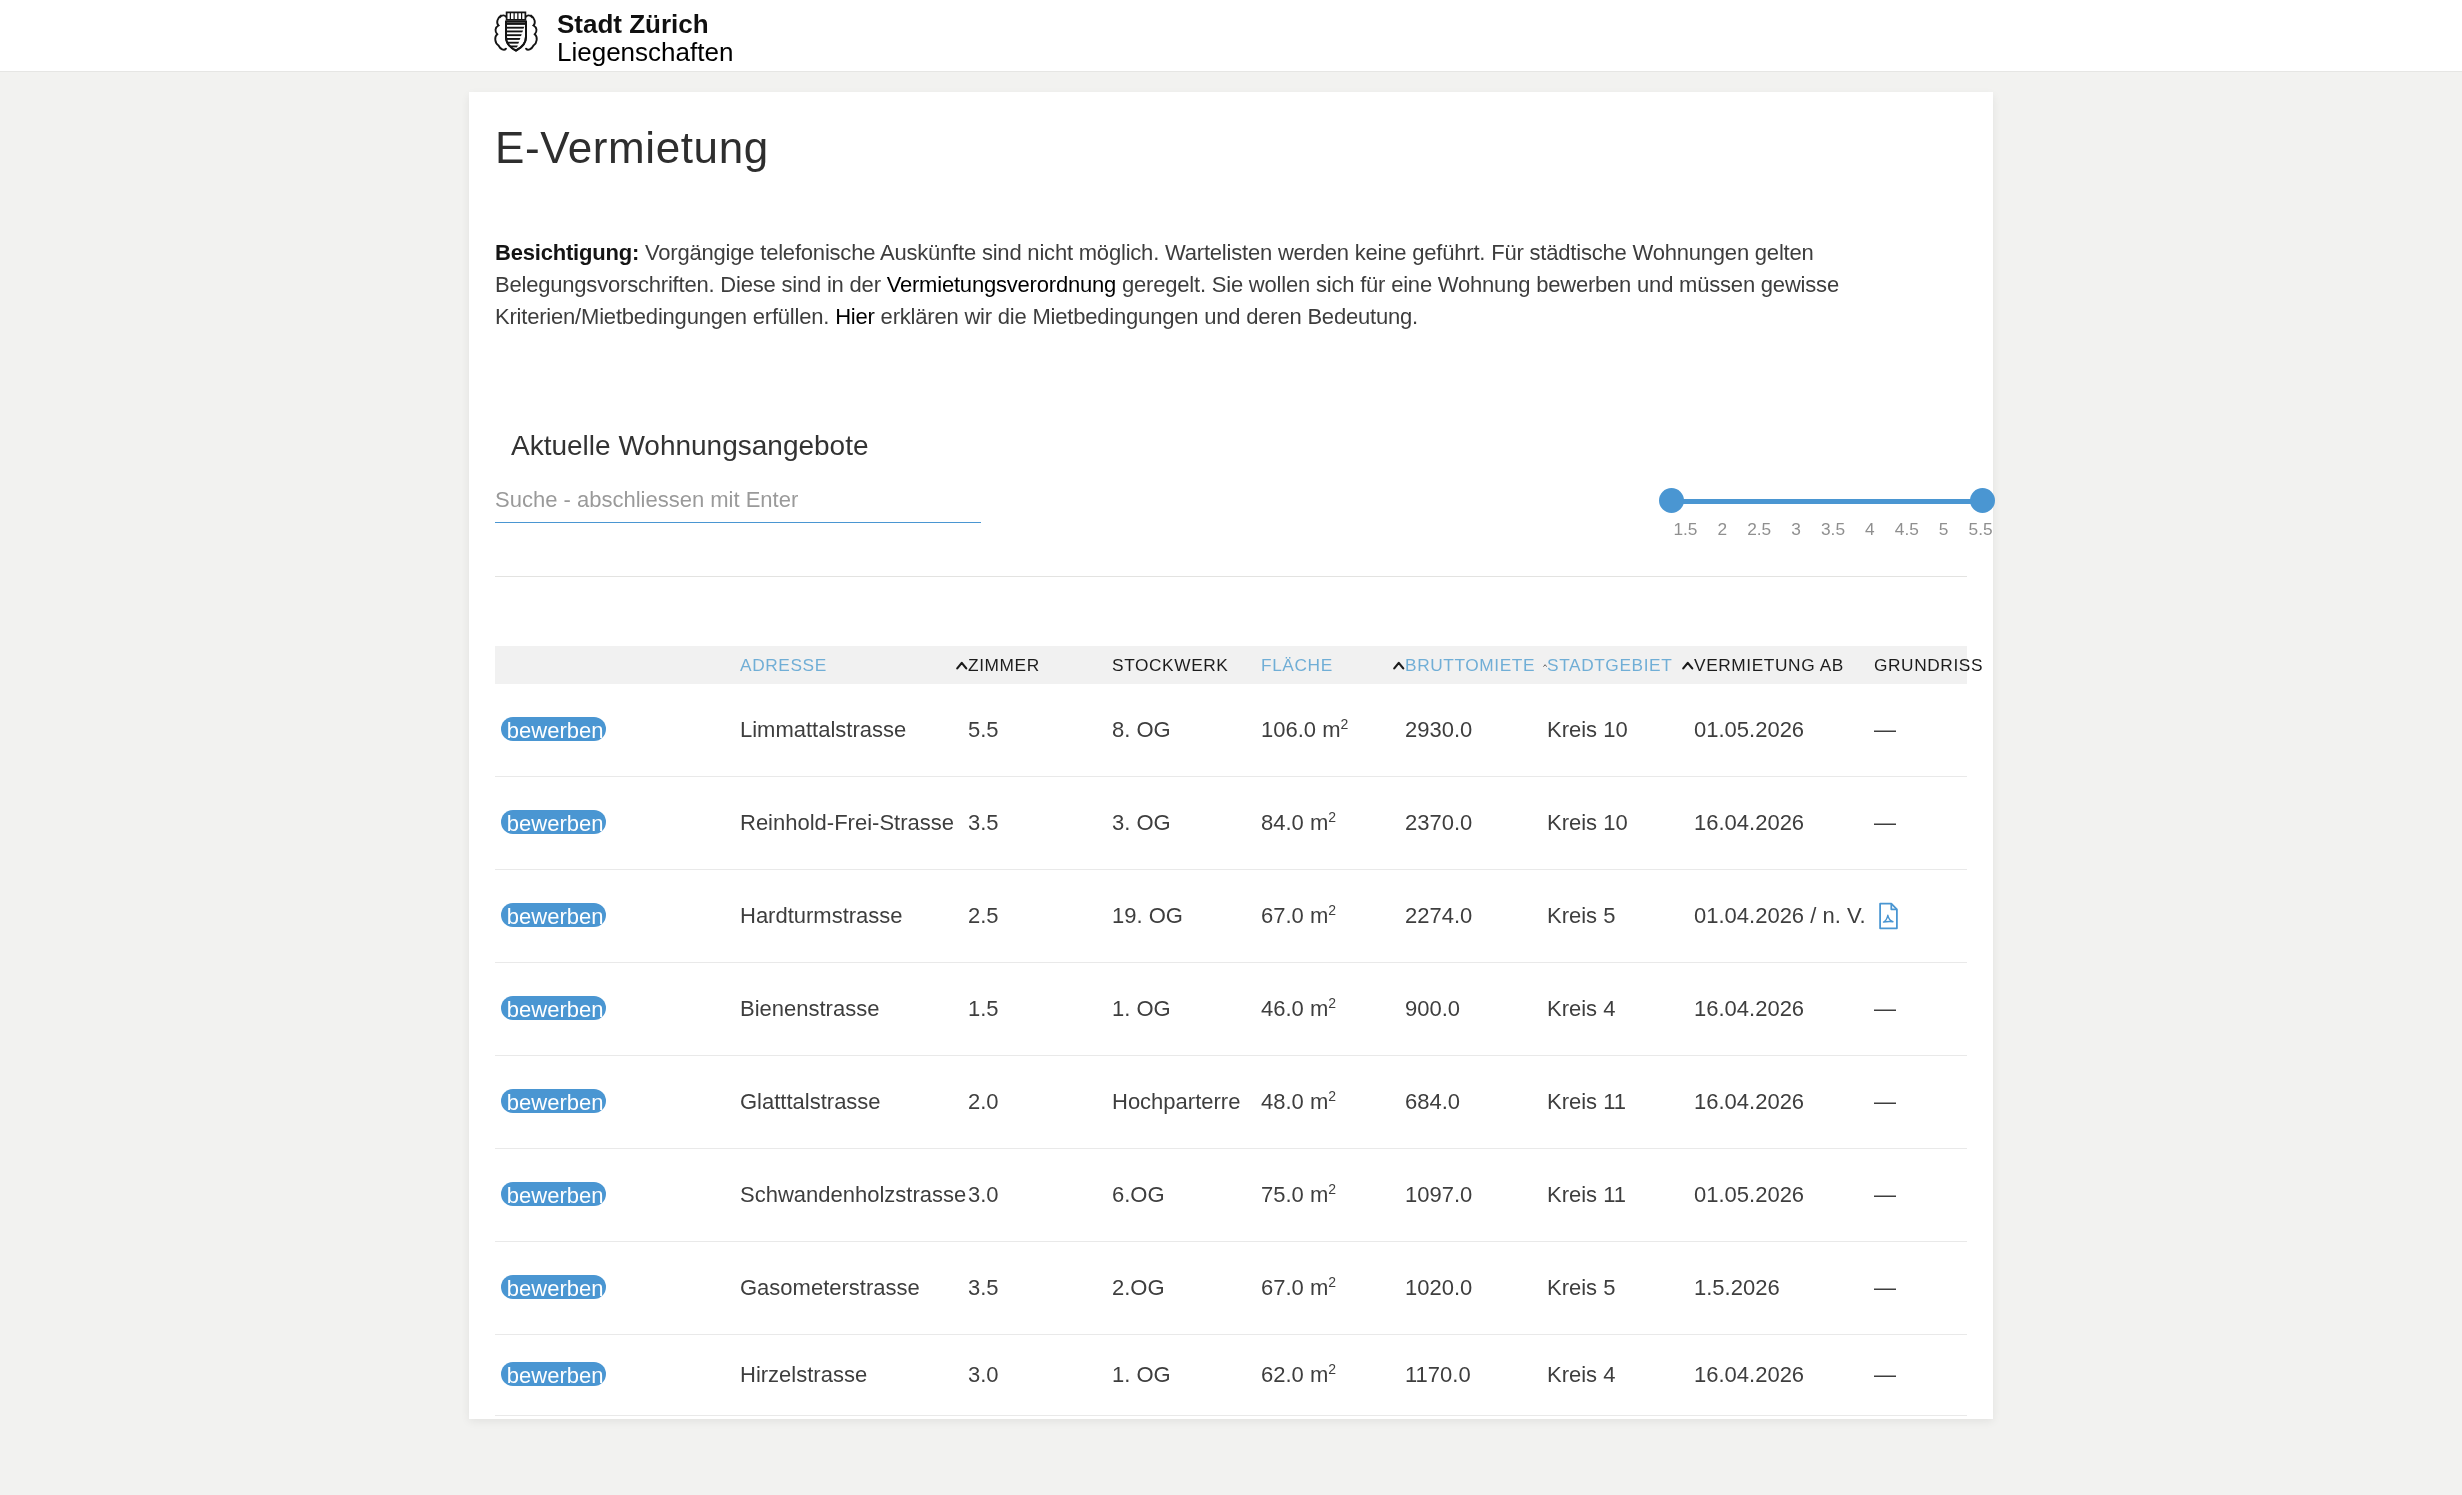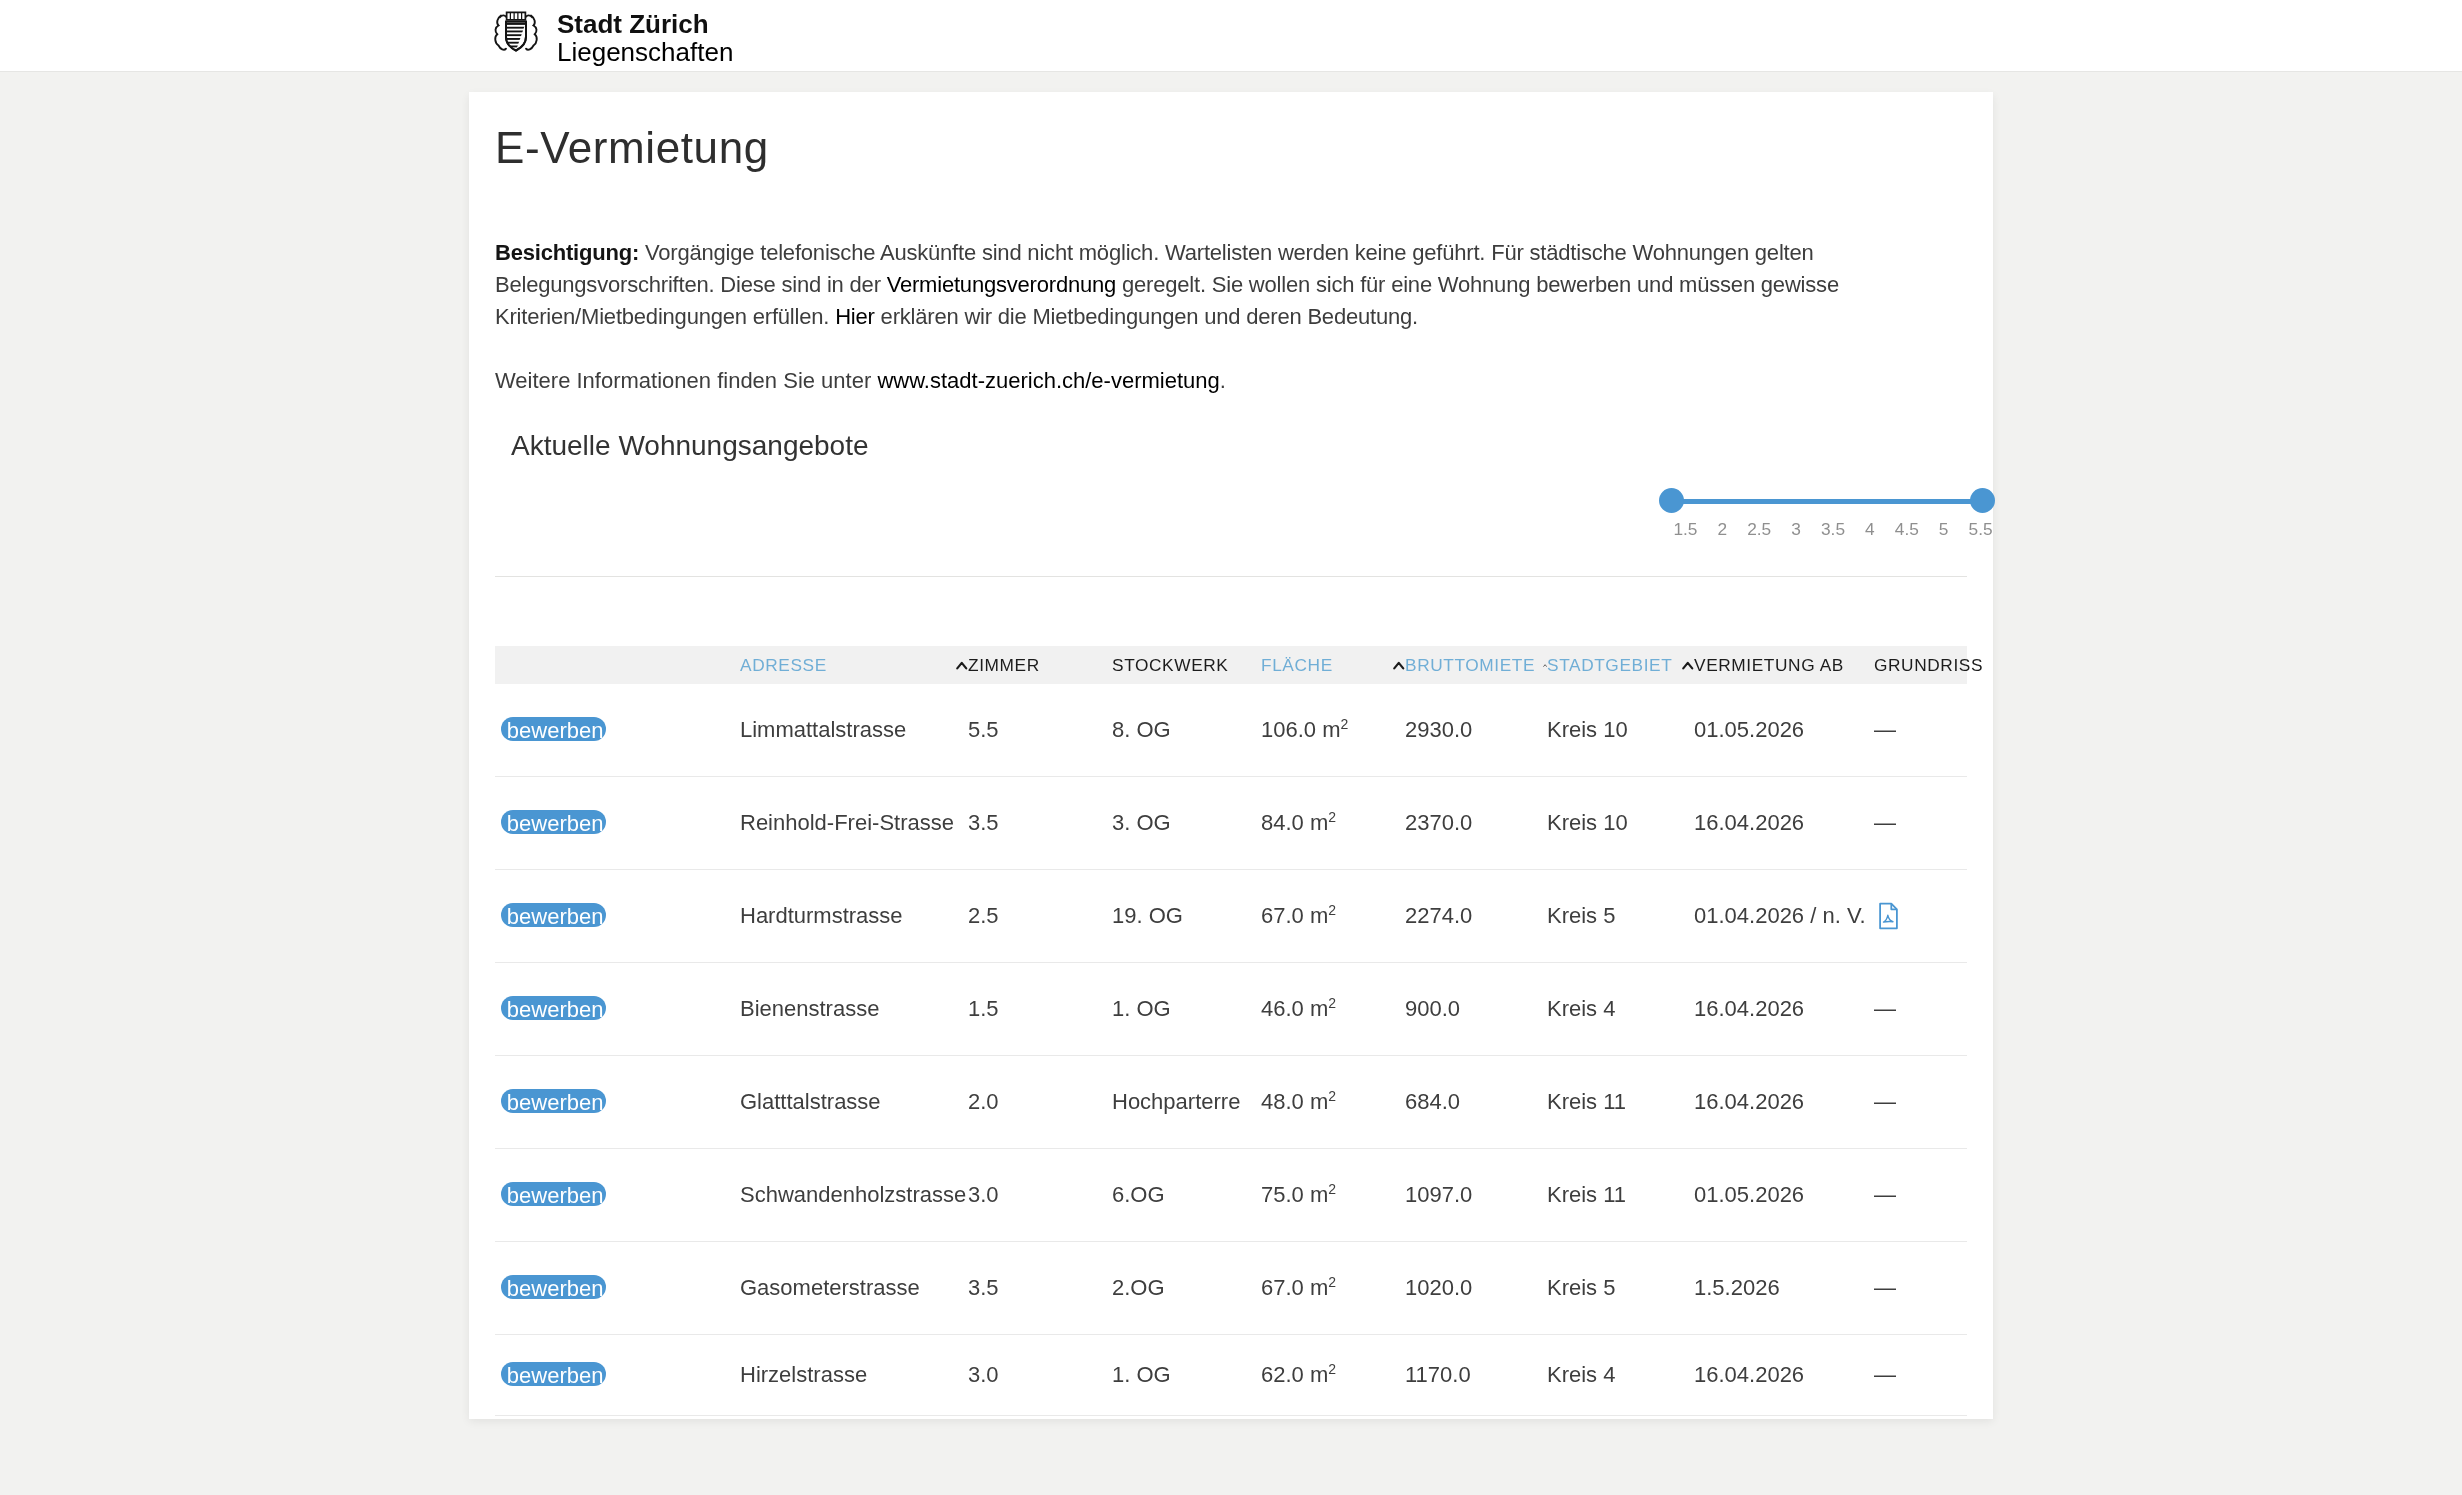--- a/index.html
+++ b/index.html
@@ -84,24 +84,24 @@
       <div class="brand-bottom">Liegenschaften</div>
     </div>
   </div>
 </header>
 
 <main class="card">
   <h1 class="title">E-Vermietung</h1>
 
   <p class="intro"><strong>Besichtigung:</strong><span> Vorgängige telefonische Auskünfte sind nicht möglich. Wartelisten werden keine geführt. Für städtische Wohnungen gelten Belegungsvorschriften. Diese sind in der </span><a class="link">Vermietungsverordnung</a><span> geregelt. Sie wollen sich für eine Wohnung bewerben und müssen gewisse Kriterien/Mietbedingungen erfüllen. </span><a class="link">Hier</a><span> erklären wir die Mietbedingungen und deren Bedeutung.</span></p>
 
-  <p class="more-info"><span>Weitere Informationen finden Sie unter </span><a class="link">www.stadt-zuerich.ch/e-vermietung</a><span>.</span></p>
 
   <h2 class="section-heading">Aktuelle Wohnungsangebote</h2>
 
+  <input type="text" class="search" placeholder="Suche - abschliessen mit Enter" style="">
 
   <div class="slider-track"></div>
   <div class="slider-handle h-min"></div>
   <div class="slider-handle h-max"></div>
   <div class="slider-labels" id="slider-labels">
       <span>1.5</span>
       <span>2</span>
       <span>2.5</span>
       <span>3</span>
       <span>3.5</span>

